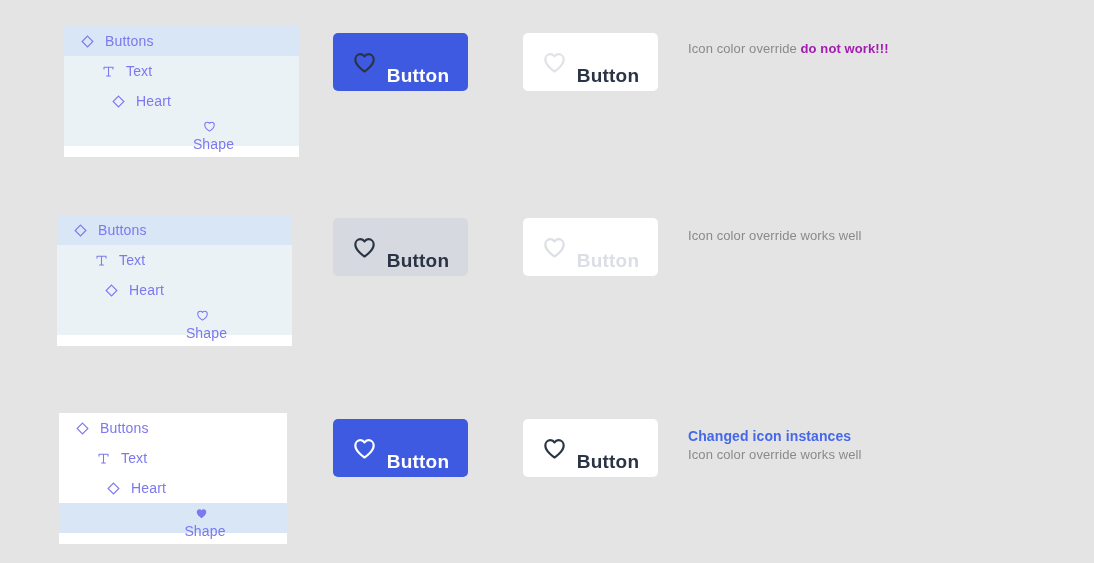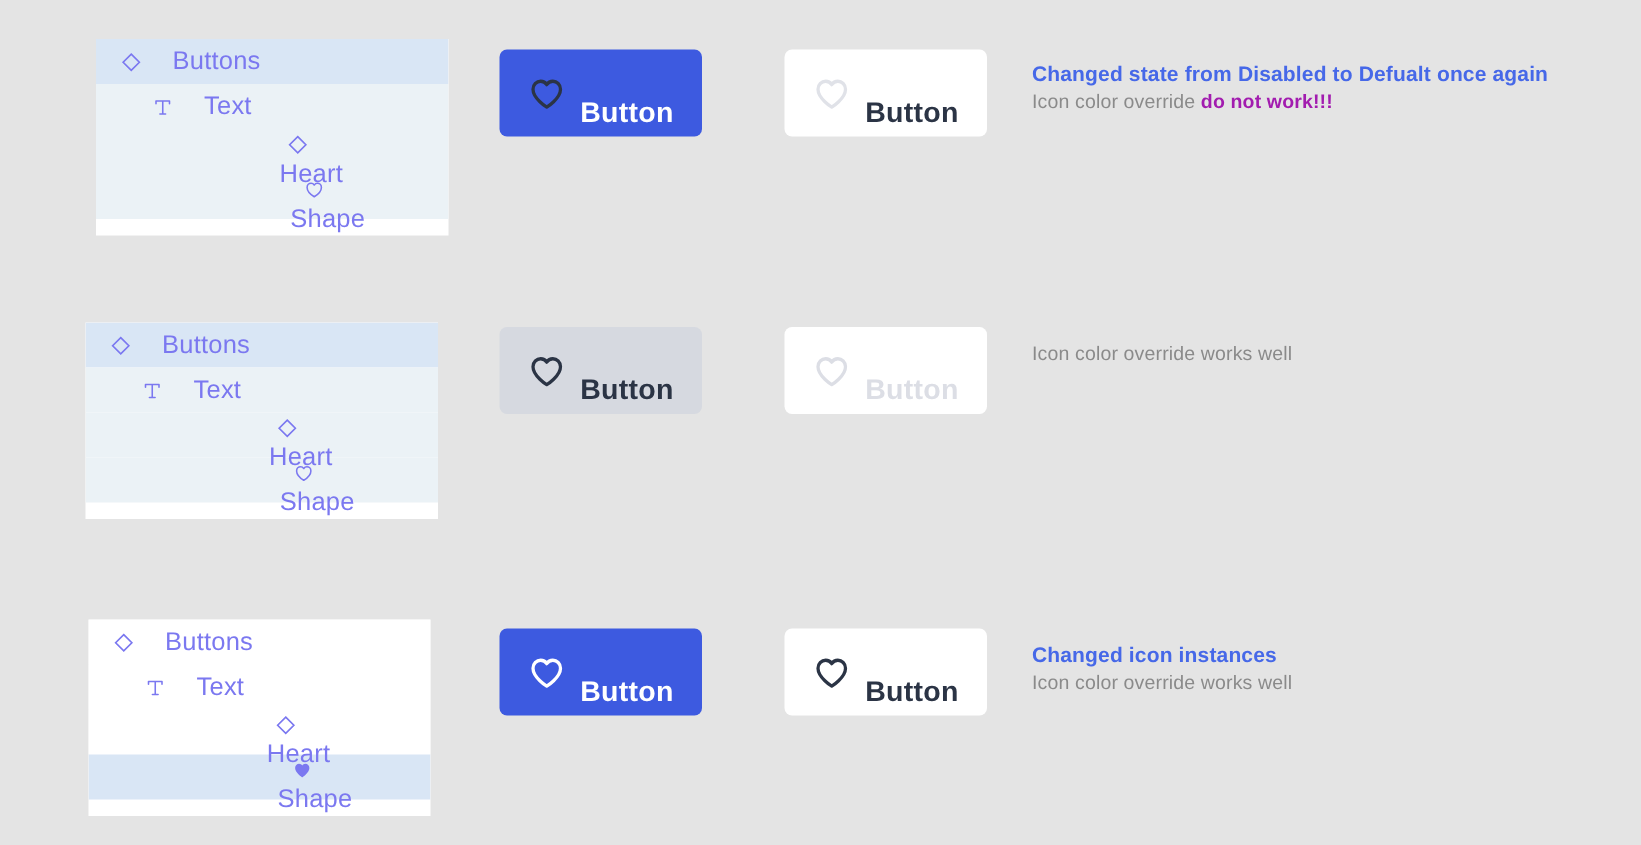--- a/index.html
+++ b/index.html
@@ -43,31 +43,31 @@
   .layer-ico {
     width: 20px;
     height: 20px;
     display: flex;
     align-items: center;
     justify-content: center;
     flex: 0 0 auto;
   }
   .layer-ico svg { display: block; }
   .layer-label {
-    font-size: 17px;
+    font-size: 14px;
     color: #7b78f0;
     letter-spacing: .15px;
     white-space: nowrap;
-    margin-left: 18px;
+    margin-left: 8px;
   }
 
   
   .ind-0 { padding-left: 13px; }
   .ind-1 { padding-left: 34px; }
-  .ind-2 { padding-left: 34px; flex-direction: column; }
+  .ind-2 { padding-left: 44px; }
   .ind-3 { padding-left: 56px; flex-direction: column; }
 
   
   .tint-sel   { background: #d9e6f5; }
   .tint-soft  { background: #ebf2f6; }
   .tint-white { background: #ffffff; }
 
   
   .btn {
     position: absolute;
@@ -168,21 +168,20 @@
   <div class="btn btn-white" id="btn-s-0" style="left: 523px; top: 33px; width: 135px; height: 58px; background: rgb(255, 255, 255);">
     <span class="btn-ico" id="btn-s-ico-0">
         <svg width="25" height="25" viewBox="0 0 24 24">
           <path d="M12 20.6 C12 20.6 3.2 15.1 3.2 9.1 C3.2 6.1 5.5 4.0 8.1 4.0 C9.8 4.0 11.2 4.9 12 6.2 C12.8 4.9 14.2 4.0 15.9 4.0 C18.5 4.0 20.8 6.1 20.8 9.1 C20.8 15.1 12 20.6 12 20.6 Z" fill="none" stroke="#e0e2e8" stroke-width="2.1" stroke-linejoin="round" stroke-linecap="round"></path>
         </svg>
       </span>
     <span class="btn-label" id="btn-s-lbl-0" style="color: rgb(43, 52, 69);">Button</span>
   </div>
 
   <div class="note" style="left:688px; top:41px;">
-    <p class="note-title">Changed state from Disabled to Defualt once again</p>
     <p class="note-sub"><span>Icon color override </span><span class="note-warn">do not work!!!</span></p>
   </div>
 </div>
 
 <div class="row row-2">
 
   <div class="panel" id="panel-1" style="left:57px; top:27px; width:235px; height:131px;">
     <div class="panel-body" id="panel-body-1">
         <div class="layer ind-0 tint-sel">
           <span class="layer-ico">

